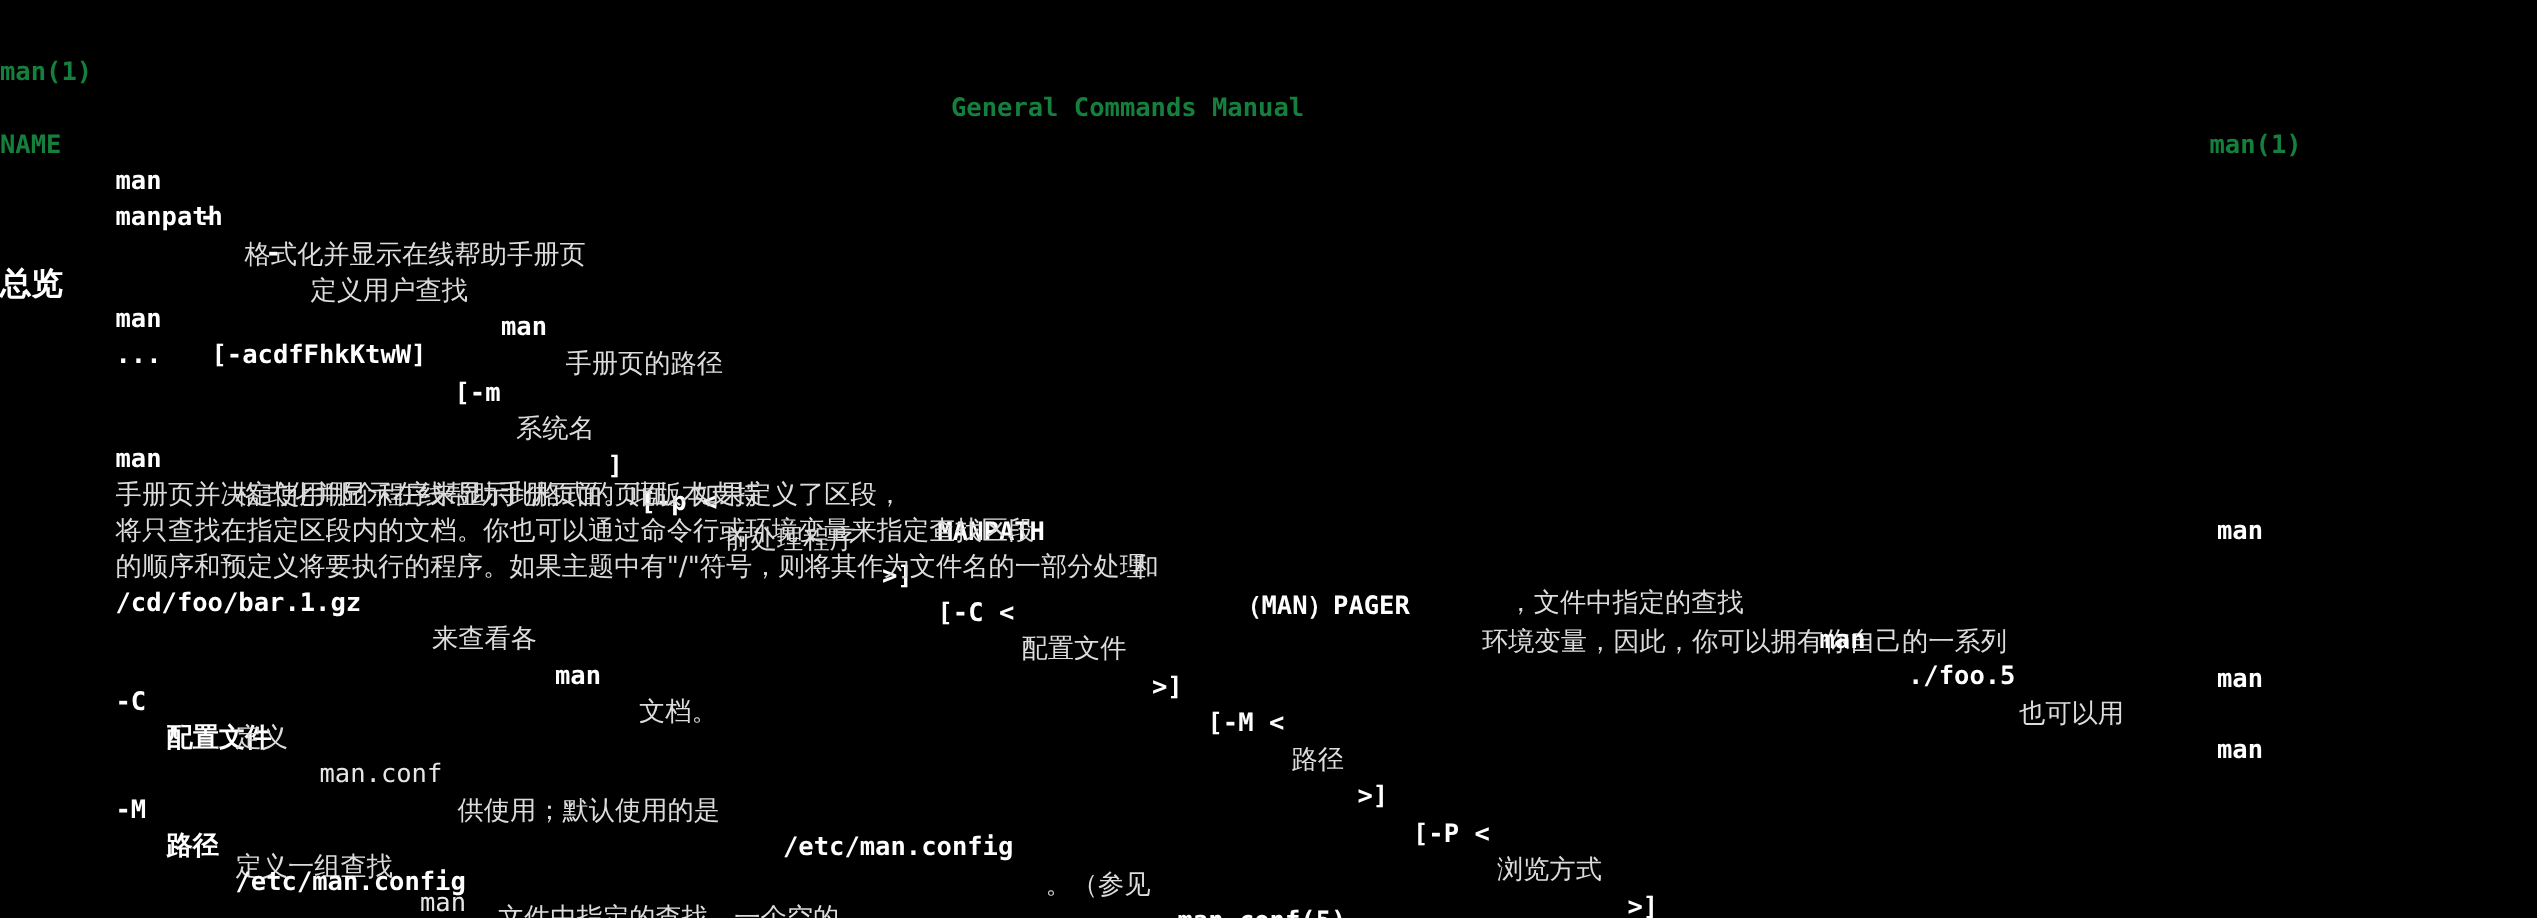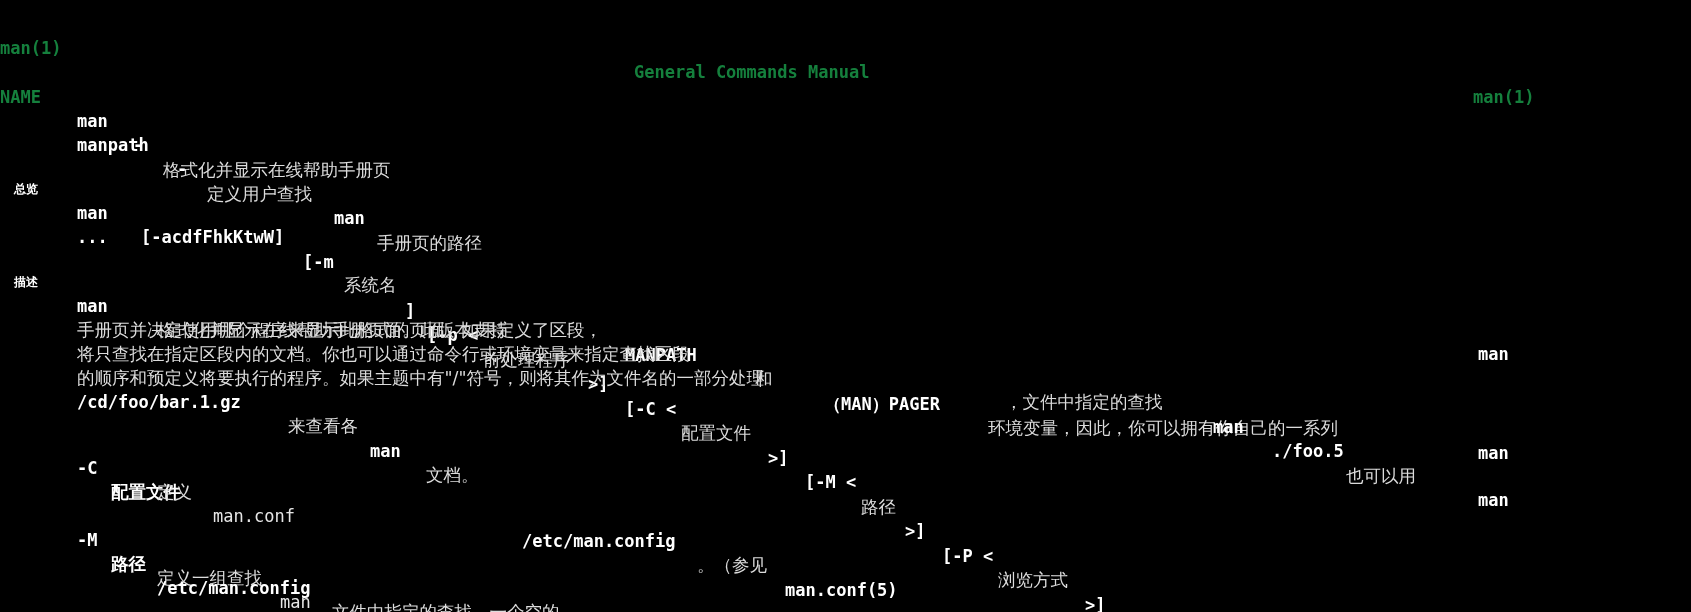--- a/index.html
+++ b/index.html
@@ -59,22 +59,21 @@
   .head {
     font-family: "DejaVu Sans Mono", "Liberation Mono", monospace;
     color: #15803d;
     font-weight: bold;
     font-size: 17px;
   }
   .sect-han {
     font-family: "DejaVu Sans", "Liberation Serif", serif;
     color: #ffffff;
     font-weight: bold;
-    font-size: 12px;
-    margin-left: 14px;
+    font-size: 21px;
   }
 </style>
 </head>
 <body>
 
 <div id="terminal">
 
   <div class="row" style="top:11px;">
     <span class="head" style="position:absolute; left:0px;">man(1)</span>
     <span class="head" style="position:absolute; left:634px;">General Commands Manual</span>
@@ -97,21 +96,21 @@
     <span class="han" style="position:absolute; left:377px;">手册页的路径</span>
   </div>
 
   <div class="row" style="top:152px;">
     <span class="sect-han" style="position:absolute; left:0px;">总览</span>
   </div>
   <div class="row" style="top:176px;">
     <span class="mono" style="position:absolute; left:77px;">man</span>
     <span class="mono" style="position:absolute; left:141px;">[-acdfFhkKtwW]</span>
     <span class="mono" style="position:absolute; left:303px;">[-m</span>
-    <span class="han" style="position:absolute; left:344px;font-family:Liberation Mono, monospace;">系统名</span>
+    <span class="han" style="position:absolute; left:344px;">系统名</span>
     <span class="mono" style="position:absolute; left:405px;">]</span>
     <span class="mono" style="position:absolute; left:427px;">[-p &lt;</span>
     <span class="han" style="position:absolute; left:483px;">前处理程序</span>
     <span class="mono" style="position:absolute; left:588px;">&gt;]</span>
     <span class="mono" style="position:absolute; left:625px;">[-C &lt;</span>
     <span class="han" style="position:absolute; left:681px;">配置文件</span>
     <span class="mono" style="position:absolute; left:768px;">&gt;]</span>
     <span class="mono" style="position:absolute; left:805px;">[-M &lt;</span>
     <span class="han" style="position:absolute; left:861px;">路径</span>
     <span class="mono" style="position:absolute; left:905px;">&gt;]</span>
@@ -123,23 +122,20 @@
     
     
     
     
     
   </div>
   <div class="row" style="top:200px;">
     <span class="mono" style="position:absolute; left:77px;">...</span>
   </div>
 
-  <div class="row" style="top:245px;">
-    <span class="sect-han" style="position:absolute; left:0px;">描述</span>
-  </div>
   <div class="row" style="top:269px;">
     <span class="mono" style="position:absolute; left:77px;">man</span>
     <span class="han" style="position:absolute; left:157px;">格式化并显示在线帮助手册页面。此版本支持</span>
     <span class="mono" style="position:absolute; left:625px;">MANPATH</span>
     <span class="han" style="position:absolute; left:755px;">和</span>
     <span class="mono" style="position:absolute; left:824px;">（MAN）PAGER</span>
     <span class="han" style="position:absolute; left:988px;">环境变量，因此，你可以拥有你自己的一系列</span>
     <span class="mono" style="position:absolute; left:1478px;">man</span>
   </div>
   <div class="row" style="top:293px;">
@@ -165,20 +161,21 @@
   </div>
 
 
   <div class="row" style="top:431px;">
     <span class="mono" style="position:absolute; left:77px;">-C</span>
     <span class="han-b" style="position:absolute; left:111px;">配置文件</span>
   </div>
   <div class="row" style="top:455px;">
     <span class="han" style="position:absolute; left:157px;">定义</span>
     <span class="monolight" style="position:absolute; left:213px;">man.conf</span>
+    <span class="han" style="position:absolute; left:305px;">供使用；默认使用的是</span>
     <span class="mono" style="position:absolute; left:522px;">/etc/man.config</span>
     <span class="han" style="position:absolute; left:697px;">。（参见</span>
     <span class="mono" style="position:absolute; left:785px;">man.conf(5)</span>
     
   </div>
 
   <div class="row" style="top:503px;">
     <span class="mono" style="position:absolute; left:77px;">-M</span>
     <span class="han-b" style="position:absolute; left:111px;">路径</span>
   </div>

